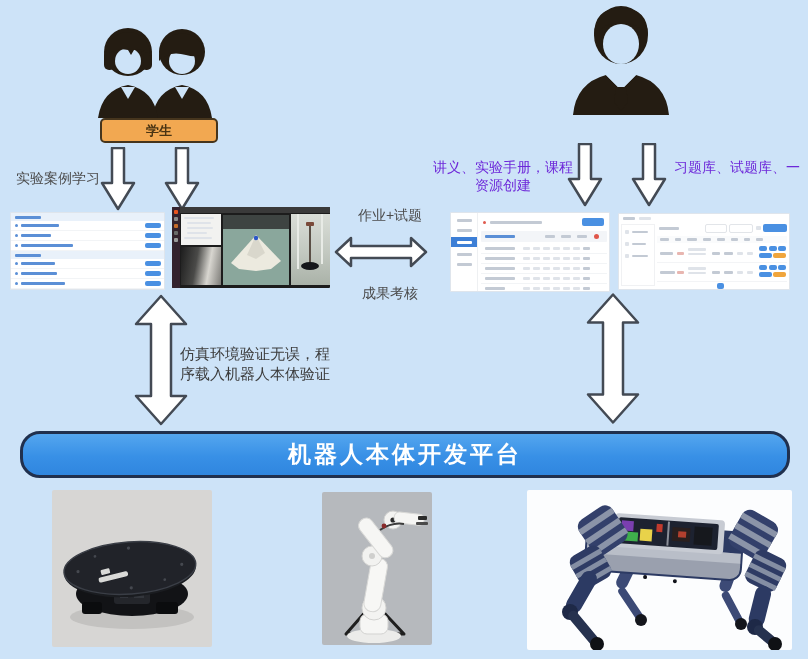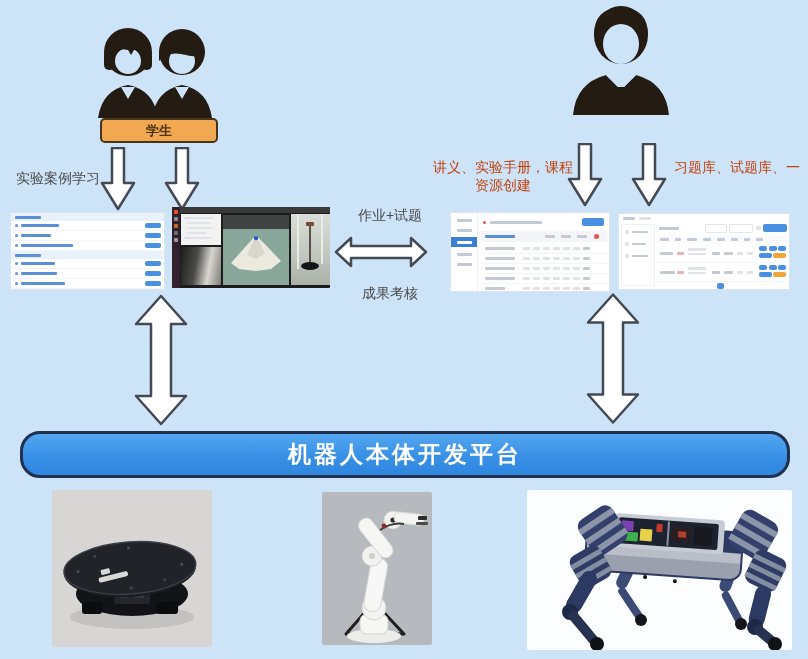--- a/index.html
+++ b/index.html
@@ -4,21 +4,21 @@
 <style>
   html,body{margin:0;padding:0;}
   #stage{
     position:relative;width:808px;height:659px;overflow:hidden;
     background:#cde3f8;
     font-family:"Liberation Sans",sans-serif;
   }
   .abs{position:absolute;}
   
   .cap{color:#4b4b4b;font-size:14px;white-space:nowrap;}
-  .cap2{color:#c2410c;font-size:14px;line-height:18px;text-align:center;white-space:nowrap;}
+  .cap2{color:#6d28d9;font-size:14px;line-height:18px;text-align:center;white-space:nowrap;}
   .flowtext{color:#3c3c3c;font-size:15px;line-height:20px;text-align:left;white-space:nowrap;}
   
   .tag{
     background:#F2A851;border:2px solid #46351d;border-radius:5px;
     color:#4a3413;font-size:13px;font-weight:bold;
     display:flex;align-items:center;justify-content:center;
   }
   
   .banner{
     background:linear-gradient(180deg,#54a6ef 0%,#3890e6 55%,#2f86df 100%);
@@ -343,20 +343,24 @@
             <div class="btn-orange" style="width:13px;height:5px;"></div>
           </div>
       </div>
       <div class="btn-blue" style="position:absolute;left:60px;top:59px;width:7px;height:6px;"></div>
     </div>
   </div>
 
   <svg class="abs" style="left:134px;top:294px;" width="54" height="132" viewBox="0 0 54 132">
     <polygon points="27,2 52,30 37,30 37,102 52,102 27,130 2,102 17,102 17,30 2,30" fill="#fff" stroke="#434a54" stroke-width="2.5" stroke-linejoin="round"></polygon>
   </svg>
+  <div class="abs flowtext" style="left:180px;top:344px;">
+    <span style="display:block">仿真环境验证无误，程</span>
+    <span style="display:block">序载入机器人本体验证</span>
+  </div>
 
   <svg class="abs" style="left:586px;top:292px;" width="54" height="133" viewBox="0 0 54 132">
     <polygon points="27,2 52,30 37,30 37,102 52,102 27,130 2,102 17,102 17,30 2,30" fill="#fff" stroke="#434a54" stroke-width="2.5" stroke-linejoin="round"></polygon>
   </svg>
 
   <div class="abs banner" style="left:20px;top:431px;width:770px;height:47px;">
     <span>机器人本体开发平台</span>
   </div>
 
   <div class="abs photo" style="left:52px;top:490px;width:160px;height:157px;background:#d7d6d4;">

